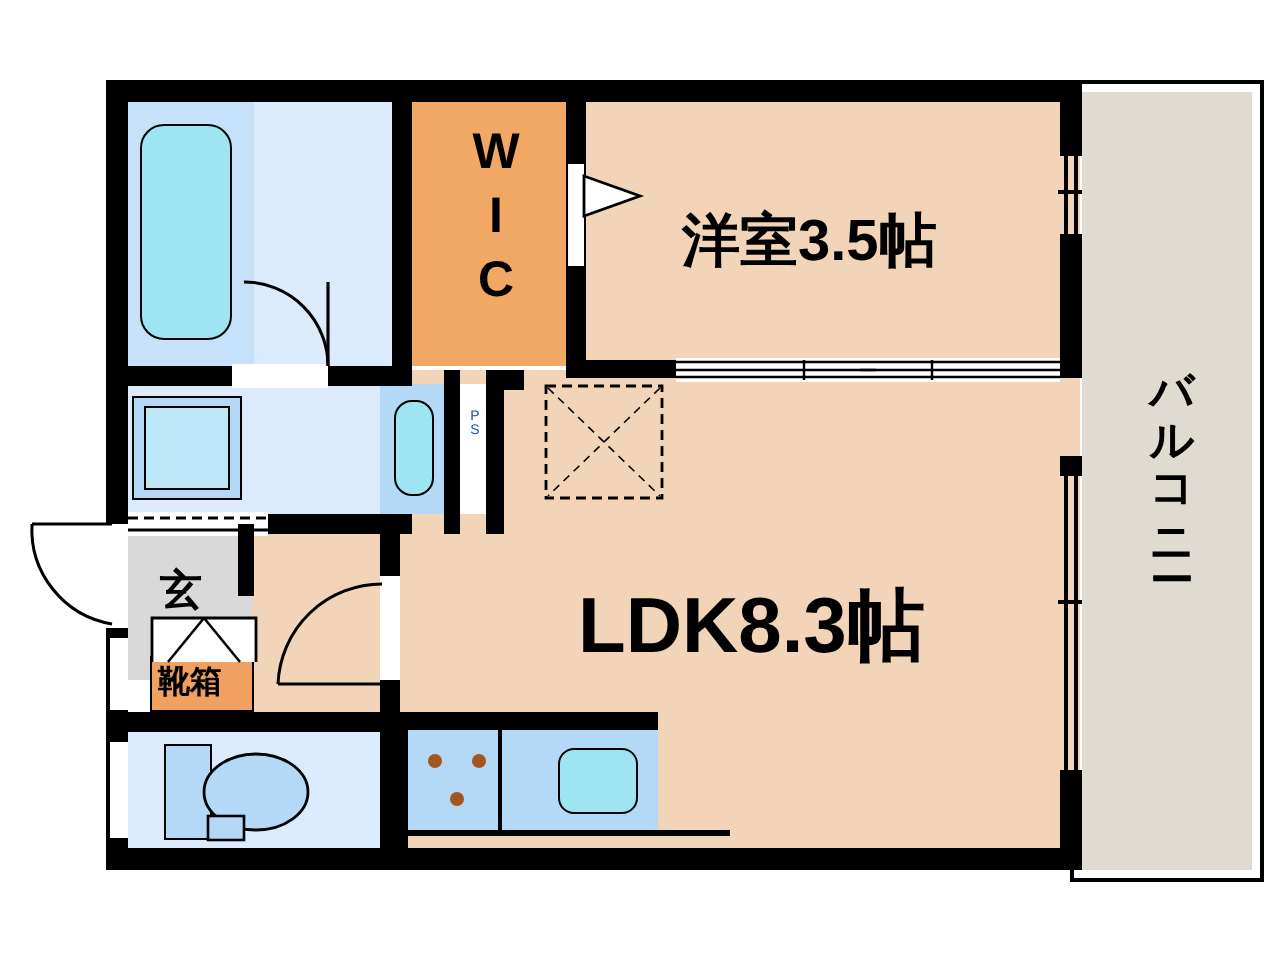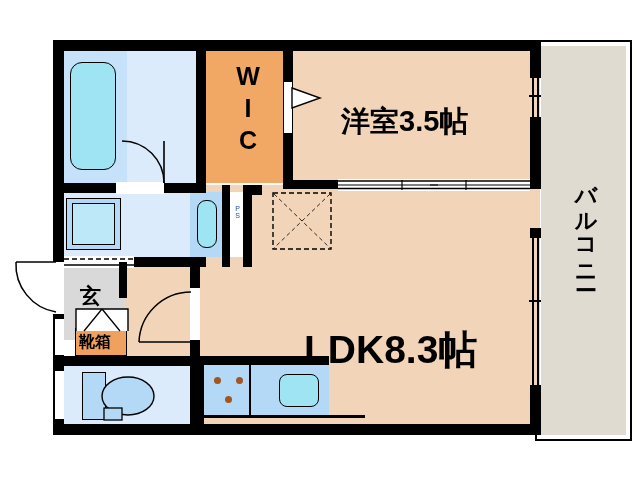--- a/index.html
+++ b/index.html
@@ -169,15 +169,15 @@
     <line x1="0" y1="9.5" x2="192" y2="9.5" stroke="#000" stroke-width="1.3"></line>
     <line x1="0" y1="6" x2="100" y2="6" stroke="#000" stroke-width="1.2"></line>
     <line x1="92" y1="6" x2="192" y2="6" stroke="#000" stroke-width="1.2"></line>
     <line x1="64" y1="1" x2="64" y2="11" stroke="#000" stroke-width="1.2"></line>
     <line x1="128" y1="1" x2="128" y2="11" stroke="#000" stroke-width="1.2"></line>
   </svg>
 
   <div class="abs wall" style="left:252px;top:185px;width:10px;height:10px;"></div>
 
   <div class="abs label bed-txt" style="left:341px;top:107px;">洋室3.5帖</div>
-  <div class="abs label ldk-txt" style="left:304px;top:294px;margin-top:36px;">LDK8.3帖</div>
+  <div class="abs label ldk-txt" style="left:289px;top:294px;">LDK8.3帖</div>
 
 </div>
 
 </body></html>

